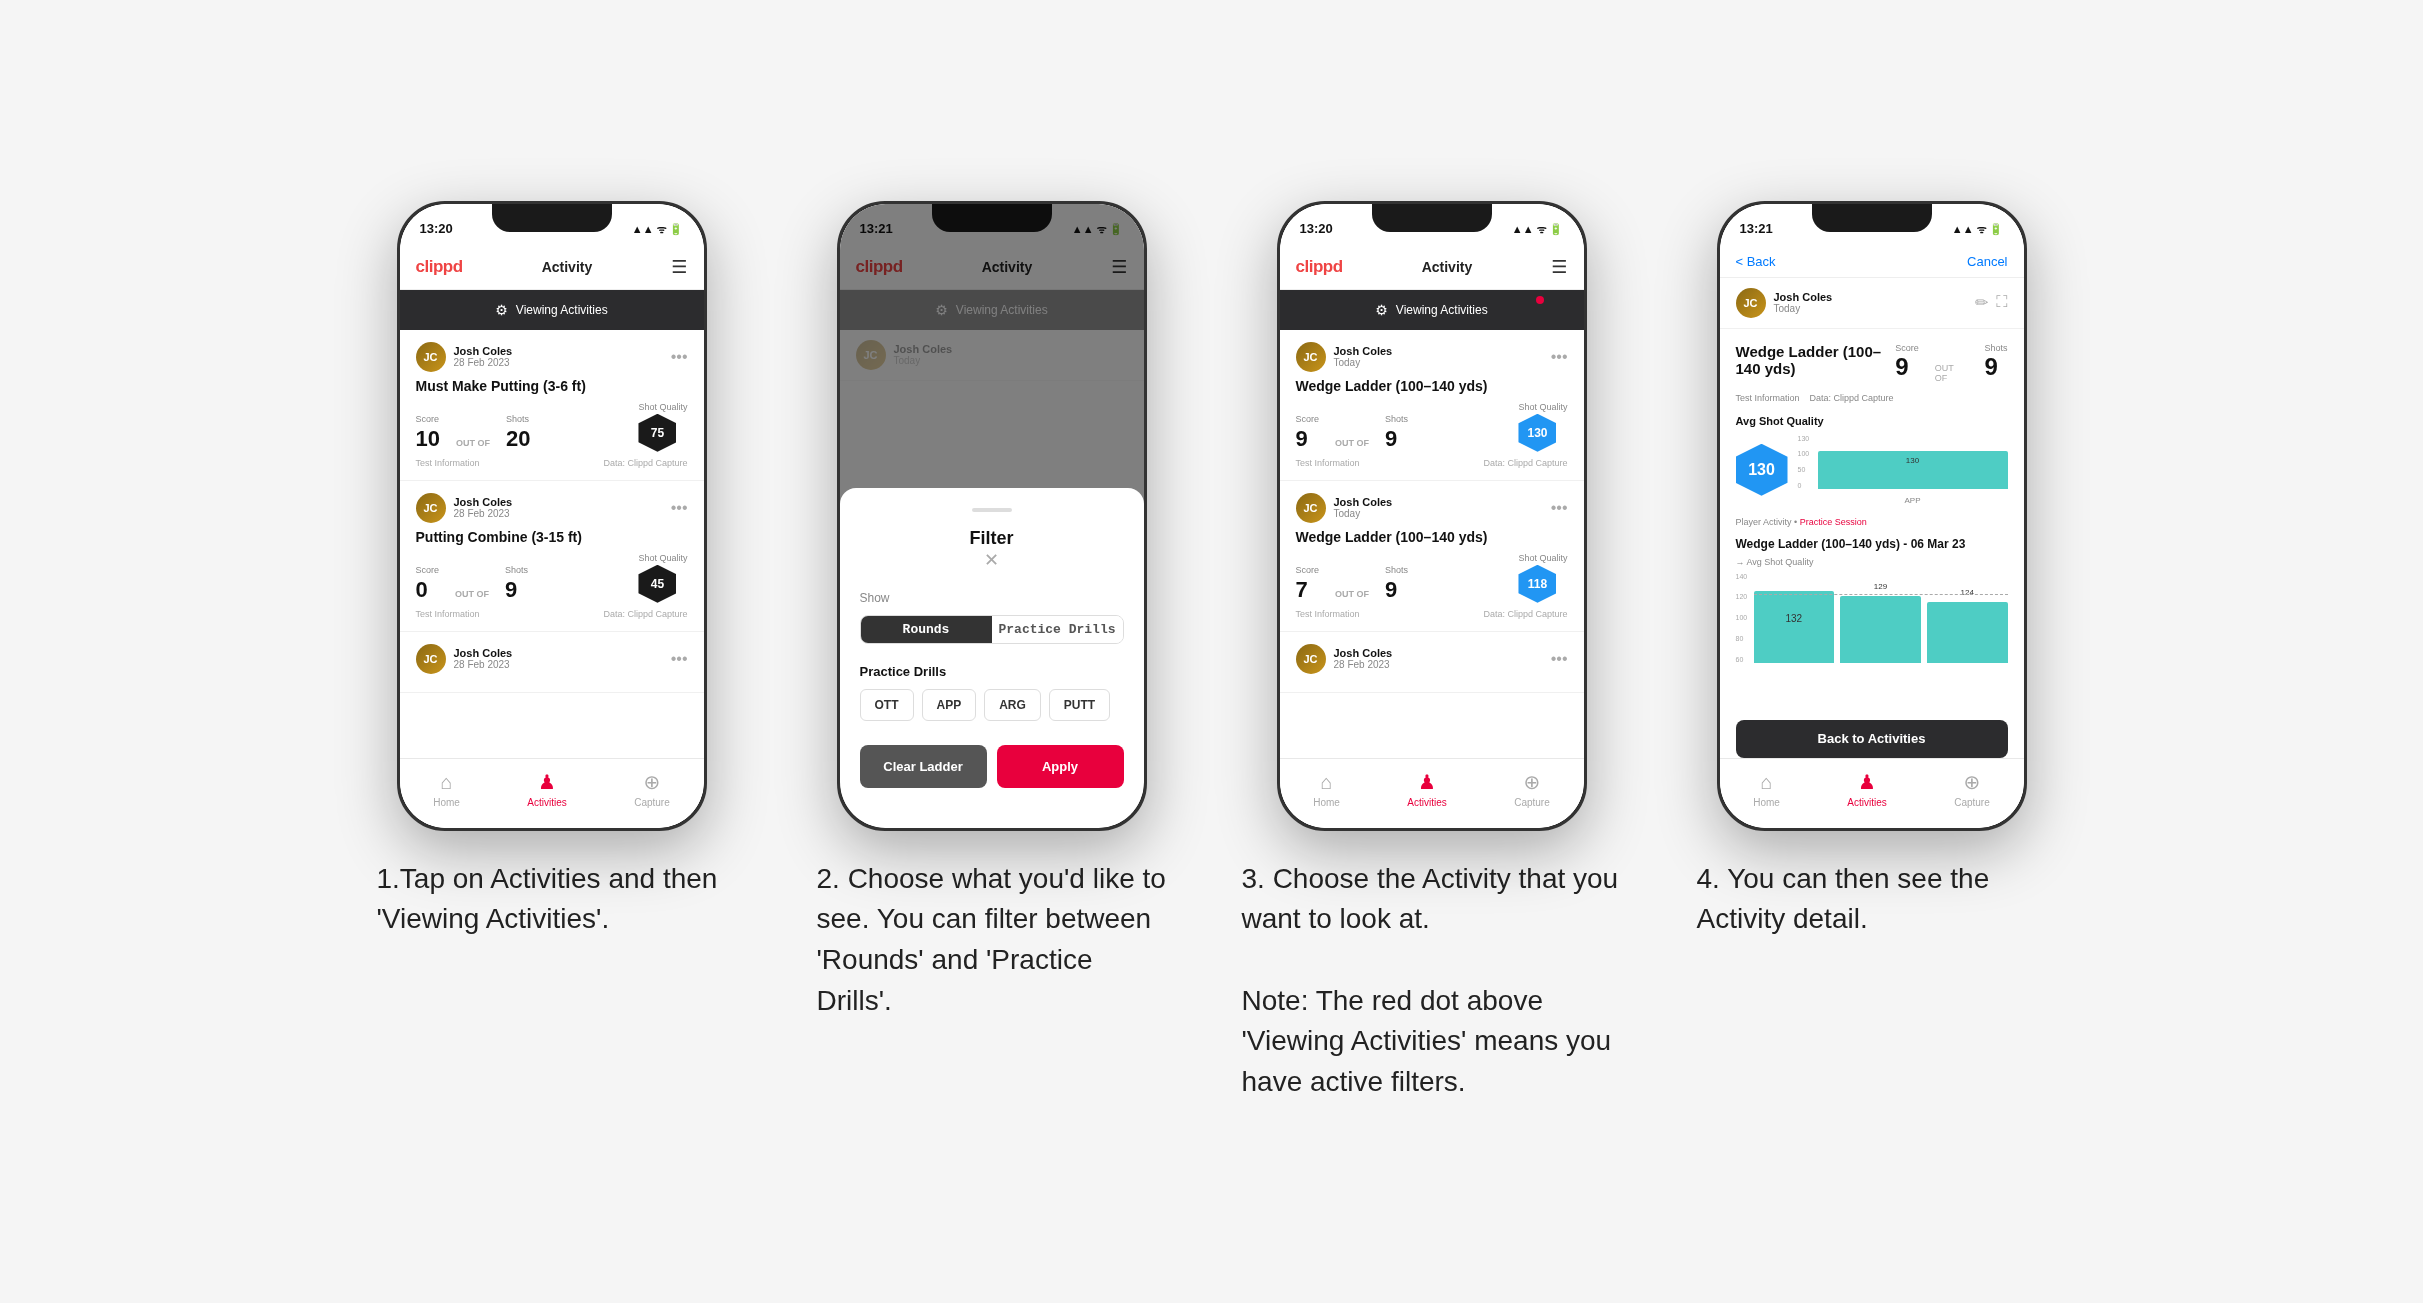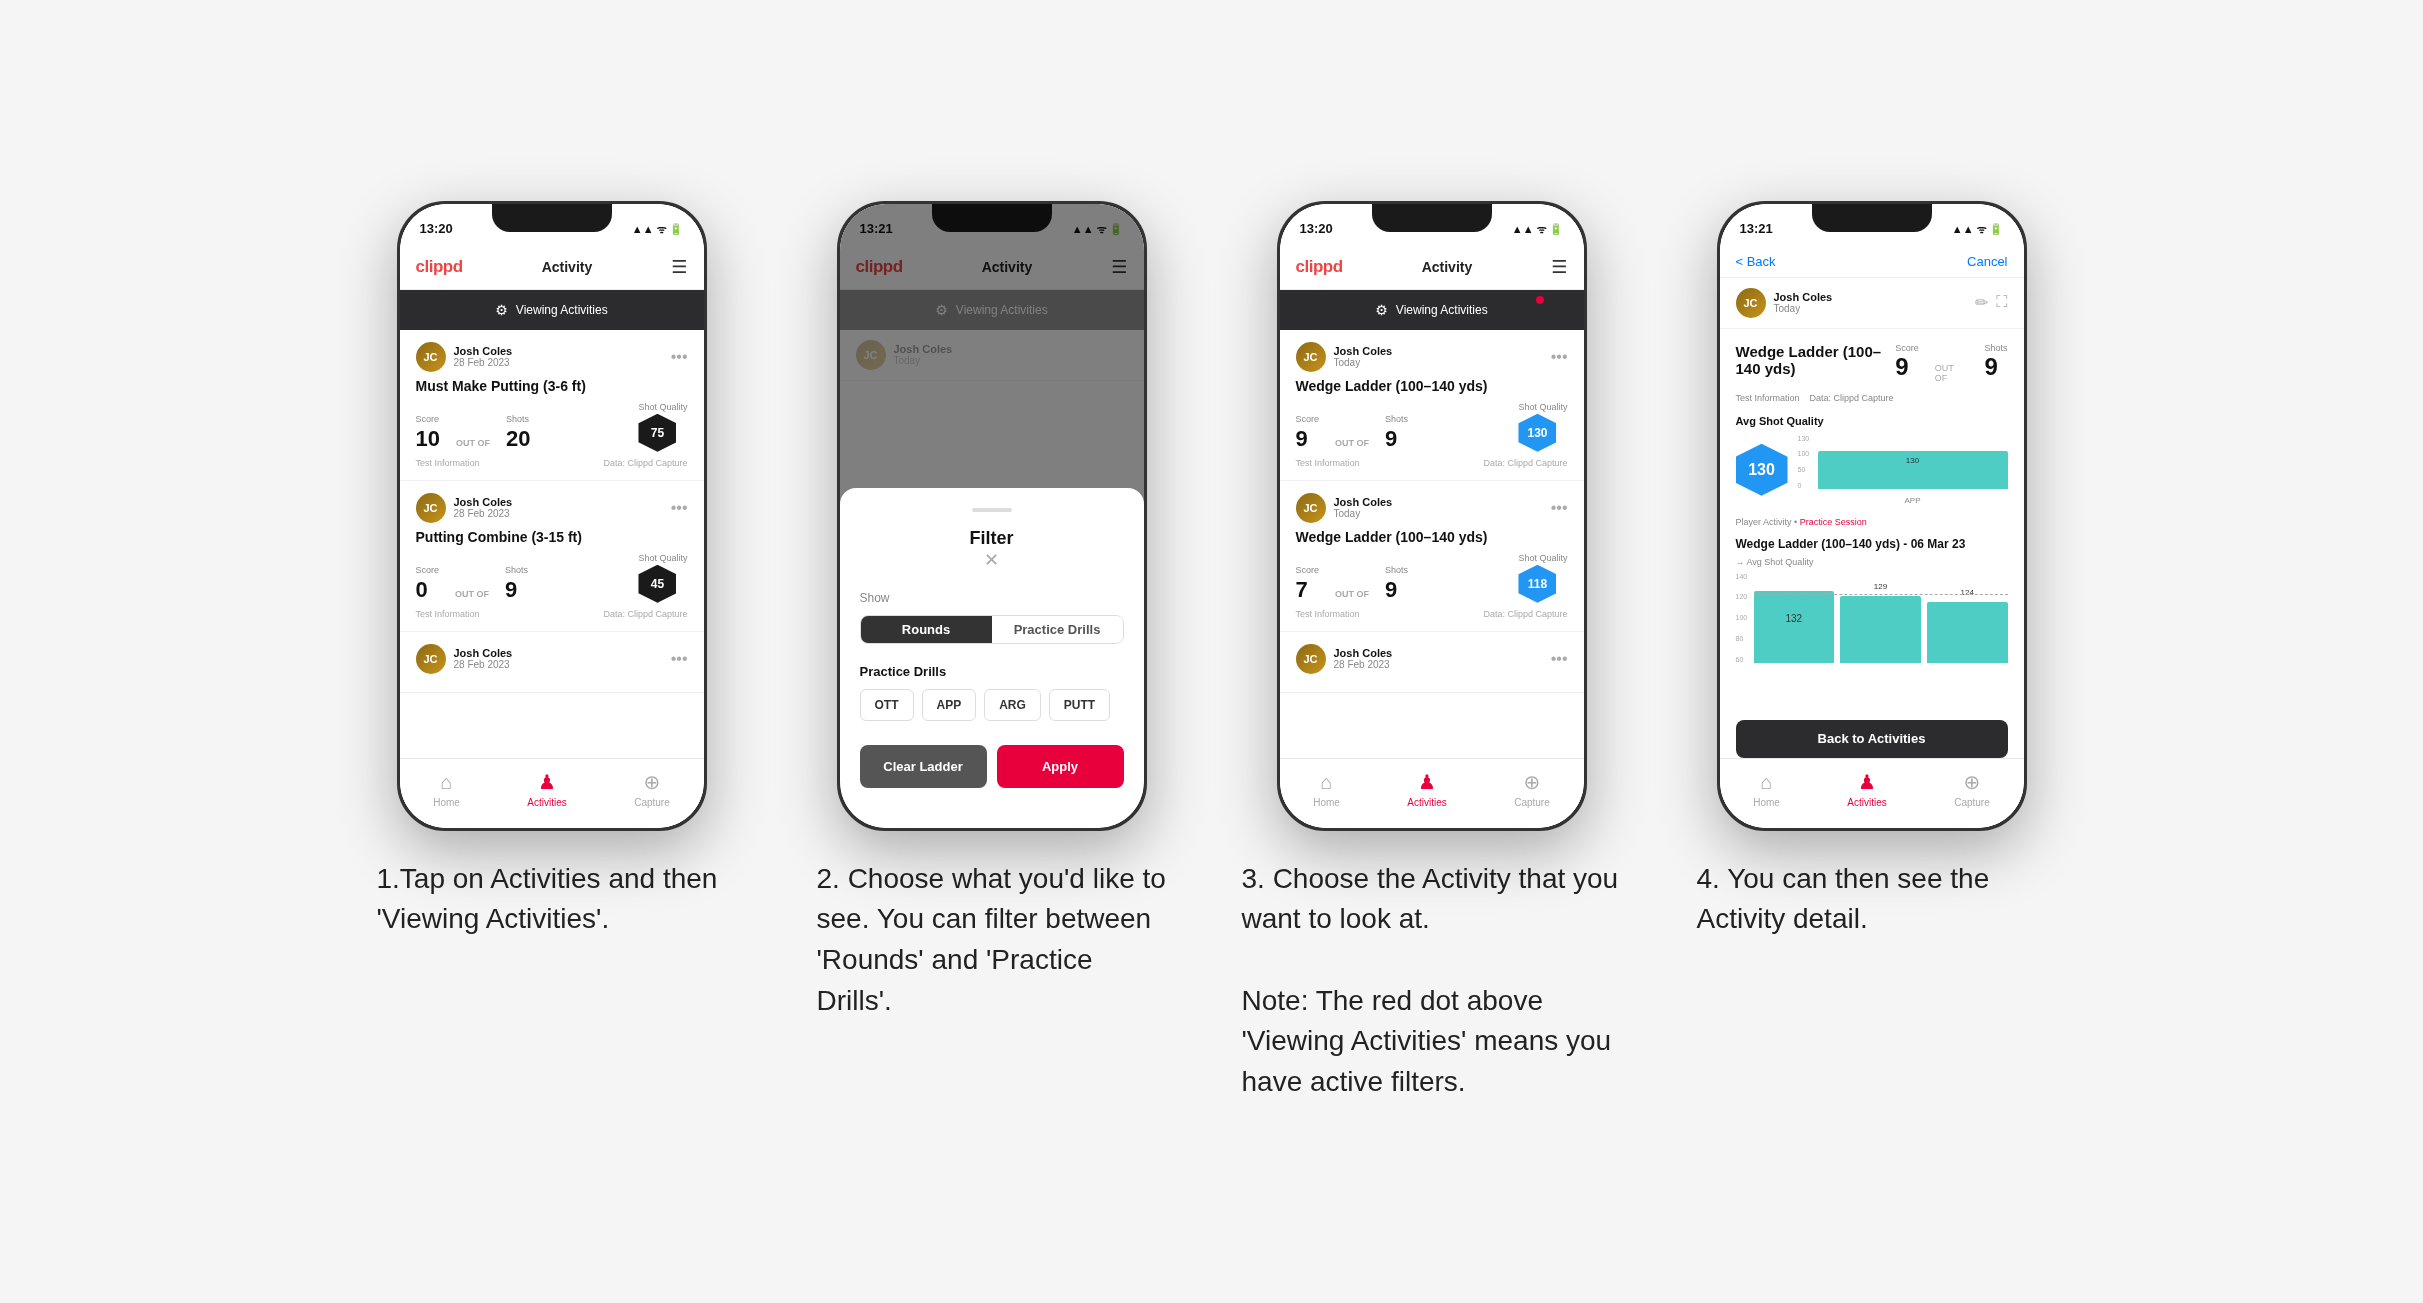--- a/index.html
+++ b/index.html
@@ -250,20 +250,21 @@
       overflow: hidden;
     }
     .filter-tab {
       flex: 1;
       padding: 6px;
       text-align: center;
       font-size: 13px;
       font-weight: 600;
       background: #fff;
       color: #555;
+      font-family: Liberation Mono, monospace;
     }
     .filter-tab.active {
       background: #333;
       color: #fff;
     }
     .filter-drills-label { font-size: 13px; font-weight: 600; color: #111; margin-bottom: 10px; }
     .filter-drill-tags {
       display: flex;
       gap: 8px;
       flex-wrap: wrap;

